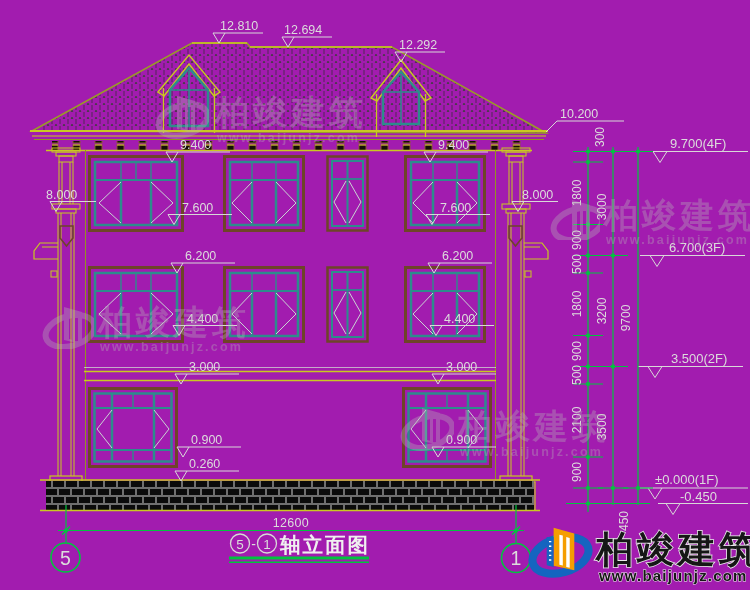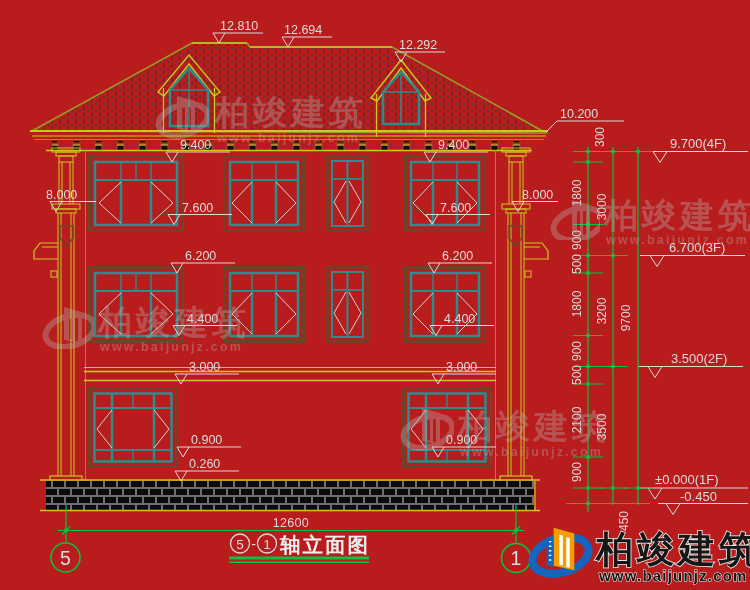--- a/index.html
+++ b/index.html
@@ -1,16 +1,16 @@
 <!DOCTYPE html>
 <html><head>
 <meta charset="utf-8">
 <style>
   html,body{margin:0;padding:0;background:#000;}
-  .stage{width:750px;height:590px;background:#b91c1c;position:relative;overflow:hidden;}
+  .stage{width:750px;height:590px;background:#a21caf;position:relative;overflow:hidden;}
   svg{display:block;}
   text{font-family:"Liberation Sans",sans-serif;fill:#dcdcdc;}
   .t12{font-size:12.5px;letter-spacing:.3px;}
   .rot{font-size:12px;}
   .yl{stroke:#c9c920;fill:none;}
   .yd{stroke:#93931f;fill:none;}
   .w{stroke:#d8d8d8;fill:none;}
   .g{stroke:#00c53f;fill:none;}
   .tl{stroke:#2d8c8c;fill:none;}
   .br{stroke:#6e4428;fill:none;}

